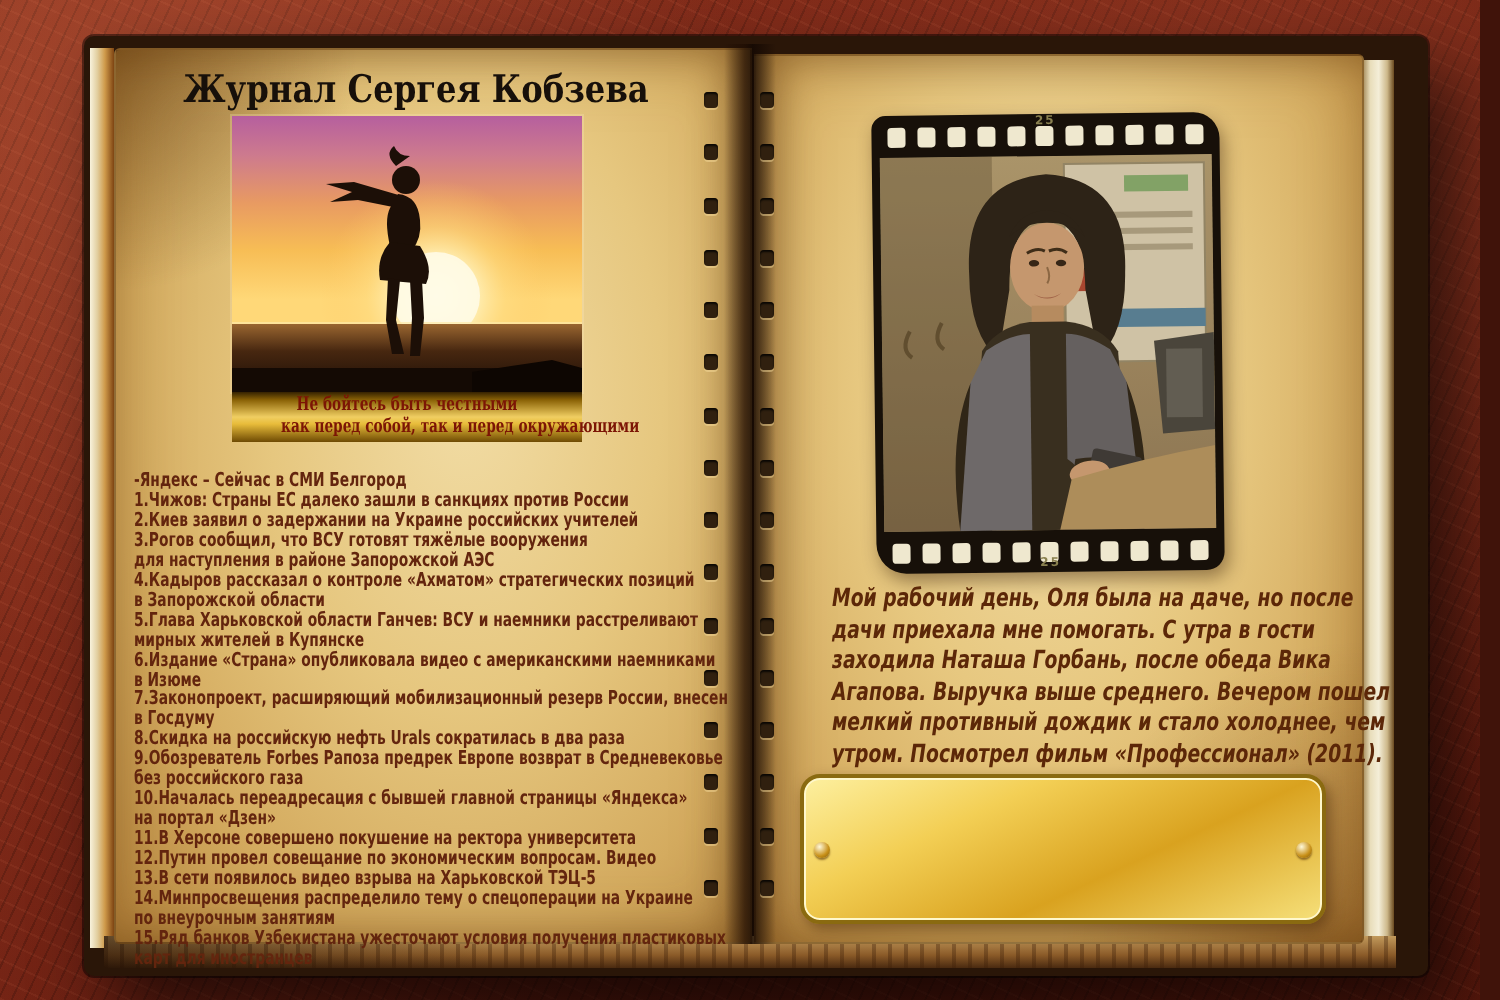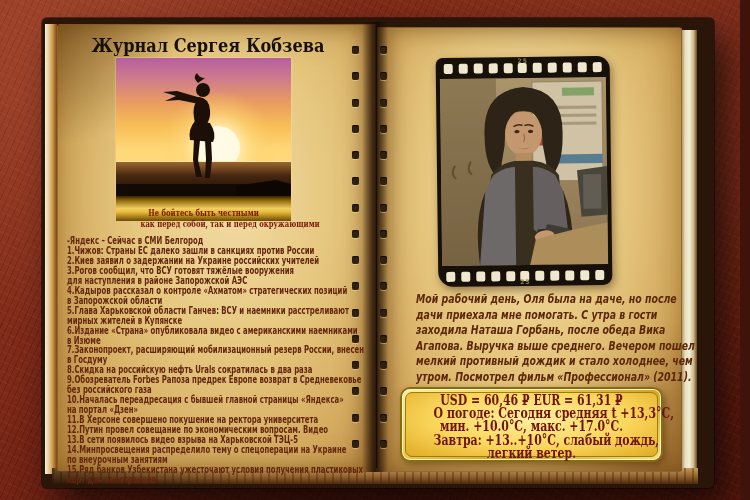--- a/index.html
+++ b/index.html
@@ -40,21 +40,21 @@
   .holes-col{position:absolute;top:46px;height:402px;width:8px;display:flex;flex-direction:column;justify-content:space-between;}
   .holes-col-left{left:352px;} .holes-col-right{left:380px;}
   .holes-col > div{width:7px;height:8px;background:#30200f;border-radius:2px;
     box-shadow:0 1px 0 rgba(250,225,160,.45), inset 0 1px 1px rgba(0,0,0,.8);}
 
   
   .title{position:absolute;left:5px;top:9px;width:290px;text-align:center;white-space:nowrap;
     font:700 19px "DejaVu Serif","Liberation Serif",serif;color:#17100a;transform:scaleX(.85);}
   .photo{position:absolute;left:58px;top:33px;width:175px;height:138px;overflow:hidden;
     box-shadow:0 0 0 1px rgba(255,235,200,.25);}
-  .caption{position:absolute;left:58px;top:171px;width:175px;height:25px;padding-top:12px;box-sizing:border-box;
+  .caption{position:absolute;left:58px;top:171px;width:175px;height:25px;padding-top:2px;box-sizing:border-box;
     background:linear-gradient(180deg,#352201 0%,#8a6206 16%,#f0ce62 50%,#e8bc3a 64%,#6e4a03 100%);}
   .caption-line{text-align:center;white-space:nowrap;transform:scaleX(.72);
     font:700 9.5px "DejaVu Serif","Liberation Serif",serif;color:#7c1505;line-height:10.5px;}
   .news{position:absolute;left:9px;top:211px;width:300px;height:249px;}
   .news-line{white-space:nowrap;transform:scaleX(.72);transform-origin:0 50%;
     font:700 9.6px "DejaVu Sans","Liberation Sans",sans-serif;color:#63250e;line-height:9.95px;}
 
   
   .date-row{position:absolute;left:9px;top:7px;width:288px;height:22px;
     font:700 16.5px "DejaVu Serif","Liberation Serif",serif;color:#18100a;}
@@ -261,27 +261,20 @@
         <div class="diary-line">дачи приехала мне помогать. С утра в гости</div>
         <div class="diary-line">заходила Наташа Горбань, после обеда Вика</div>
         <div class="diary-line">Агапова. Выручка выше среднего. Вечером пошел</div>
         <div class="diary-line">мелкий противный дождик и стало холоднее, чем</div>
         <div class="diary-line">утром. Посмотрел фильм «Профессионал» (2011).</div>
       </div>
 
     <div class="plaque">
       <div class="screw screw-left"></div>
       <div class="screw screw-right"></div>
-      <div class="plaque-inner">
-          <div class="plaque-line">USD = 60,46 ₽   EUR = 61,31 ₽</div>
-          <div class="plaque-line">О погоде:  Сегодня средняя t +13,3°С,</div>
-          <div class="plaque-line">мин. +10.0°С, макс. +17.0°С.</div>
-          <div class="plaque-line">Завтра: +13..+10°С, слабый дождь,</div>
-          <div class="plaque-line">легкий ветер.</div>
-        </div>
     </div>
   </div>
 
   <div class="spine-shadow"></div>
   <div class="holes-col holes-col-left">
       <div></div>
       <div></div>
       <div></div>
       <div></div>
       <div></div>

